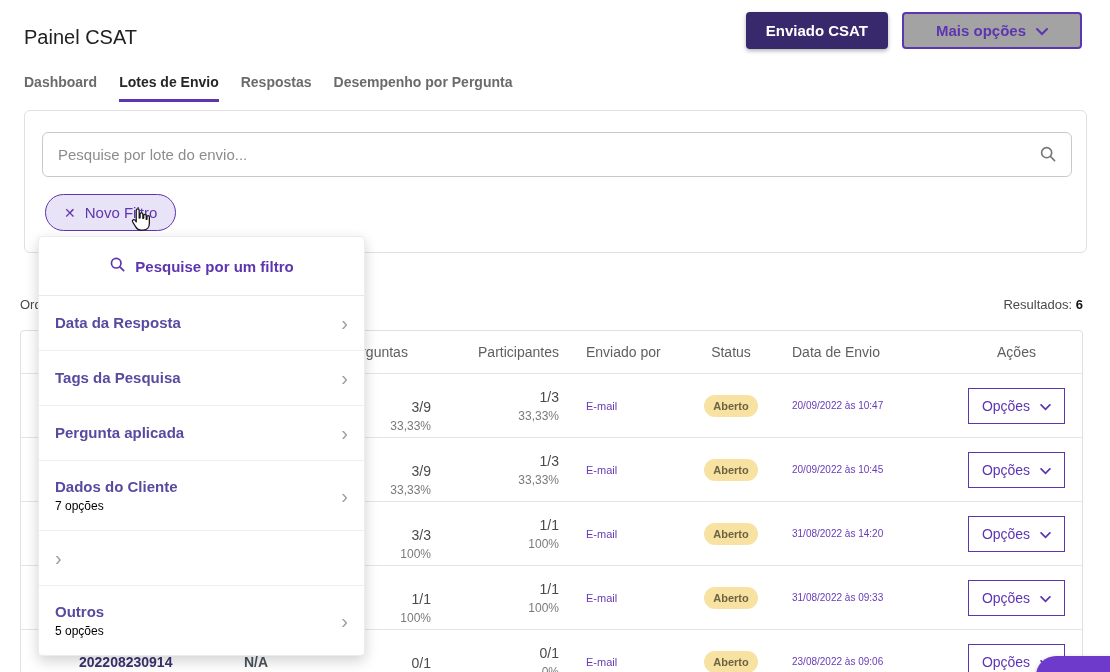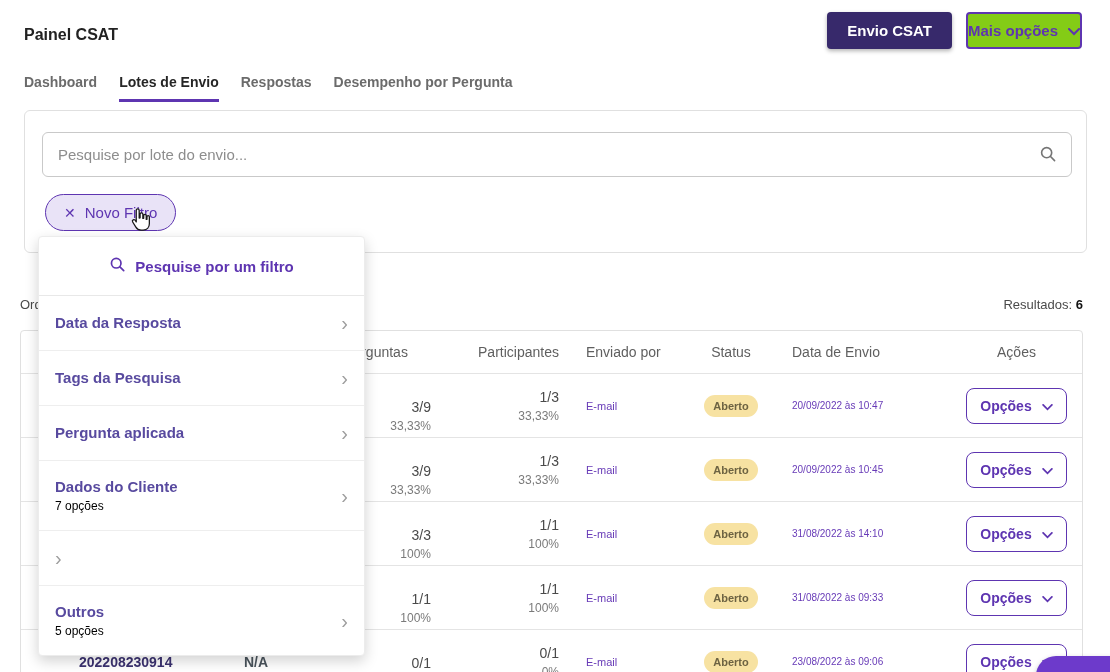--- a/index.html
+++ b/index.html
@@ -7,36 +7,36 @@
   body {
     position: relative;
     overflow: hidden;
     background: #ffffff;
     font-family: "Liberation Sans", sans-serif;
     color: #333;
   }
   
   .page-title {
     position: absolute; left: 24px; top: 26px;
-    font-size: 16px; font-weight: 700; color: #222;
+    font-size: 20px; font-weight: 400; color: #222;
   }
   .header-actions {
     position: absolute; right: 28px; top: 12px;
     display: flex; gap: 14px; align-items: center;
   }
   .btn-primary {
     background: #37296b; color: #fff; border: none; border-radius: 4px;
     font-family: inherit; font-size: 15px; font-weight: bold;
     padding: 10px 20px; cursor: pointer;
     box-shadow: 0 2px 4px rgba(0,0,0,.3);
   }
   .btn-outline {
-    background: #84cc16; color: #5e35b1; border: 2px solid #5e35b1; border-radius: 4px;
+    background: #a3a3a3; color: #5e35b1; border: 2px solid #5e35b1; border-radius: 4px;
     font-family: inherit; font-size: 15px; font-weight: bold;
-    padding: 8px 0; cursor: pointer;
+    padding: 8px 32px; cursor: pointer;
     display: inline-flex; align-items: center; gap: 10px;
   }
   
   .tabs {
     position: absolute; left: 24px; top: 74px;
     display: flex; gap: 22px;
   }
   .tab {
     font-size: 14px; font-weight: bold; color: #6b6b6b;
     padding-bottom: 9px; cursor: pointer; border-bottom: 3px solid transparent;
@@ -99,22 +99,22 @@
   .pr27 { padding-right: 27px; }
   .c-env { color: #673ab7; font-size: 11px; }
   .c-status { text-align: center; }
   .badge {
     display: inline-block; background: #f7e2a2; color: #6d6342;
     font-size: 11px; font-weight: bold; padding: 5px 9px; border-radius: 12px;
   }
   .c-data { color: #673ab7; font-size: 10px; padding-left: 16px; }
   .c-acoes { text-align: center; }
   .opcoes-btn {
-    background: #fff; color: #5e35b1; border: 1.5px solid #5e35b1; border-radius: 8px;
-    font-family: inherit; font-size: 14px; font-weight: bold;
+    background: #fff; color: #5e35b1; border: 1.5px solid #5e35b1; border-radius: 0;
+    font-family: inherit; font-size: 14px; font-weight: normal;
     padding: 9px 13px; cursor: pointer;
     display: inline-flex; align-items: center; gap: 10px;
   }
   
   .dropdown {
     position: absolute; left: 38px; top: 236px; width: 327px; z-index: 30;
     background: #fff; border: 1px solid #ececec; border-radius: 4px;
     box-shadow: 0 5px 14px rgba(0,0,0,.18);
   }
   .dd-header {
@@ -137,21 +137,21 @@
     background: #6d3acb; border-radius: 20px; z-index: 40; cursor: pointer;
     box-shadow: 0 2px 5px rgba(0,0,0,.25);
   }
   .mouse-cursor { position: absolute; left: 128px; top: 207px; z-index: 50; pointer-events: none; }
 </style>
 </head>
 <body>
 
 <h1 class="page-title">Painel CSAT</h1>
 <div class="header-actions">
-  <button class="btn-primary">Envio CSAT</button>
+  <button class="btn-primary">Enviado CSAT</button>
   <button class="btn-outline">
     <span>Mais opções</span>
     <span><svg width="12" height="8" viewBox="0 0 12 8">
           <path d="M1 1l5 5 5-5" fill="none" stroke="currentColor" stroke-width="2" stroke-linecap="round"></path>
         </svg></span>
   </button>
 </div>
 
 <nav class="tabs">
   <span class="tab">Dashboard</span>
@@ -241,21 +241,21 @@
     <div class="c-frac pr20">
         <div>3/3</div>
         <div class="pct">100%</div>
       </div>
     <div class="c-frac pr27">
         <div>1/1</div>
         <div class="pct">100%</div>
       </div>
     <div class="c-env">E-mail</div>
     <div class="c-status"><span class="badge">Aberto</span></div>
-    <div class="c-data">31/08/2022 às 14:10</div>
+    <div class="c-data">31/08/2022 às 14:20</div>
     <div class="c-acoes"><button class="opcoes-btn">
           <span>Opções</span>
           <span><svg width="11" height="7" viewBox="0 0 12 8">
               <path d="M1 1l5 5 5-5" fill="none" stroke="currentColor" stroke-width="2" stroke-linecap="round"></path>
             </svg></span>
         </button></div>
   </div>
 
   <div class="t-row">
     <div class="c-lote"></div>

